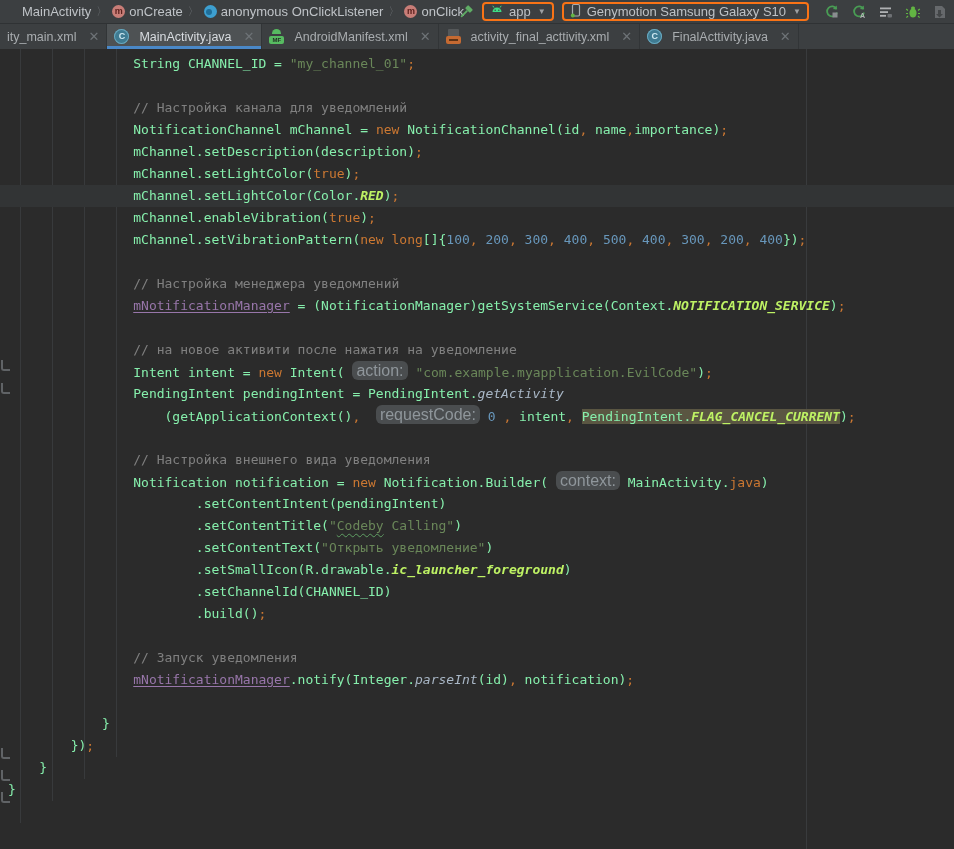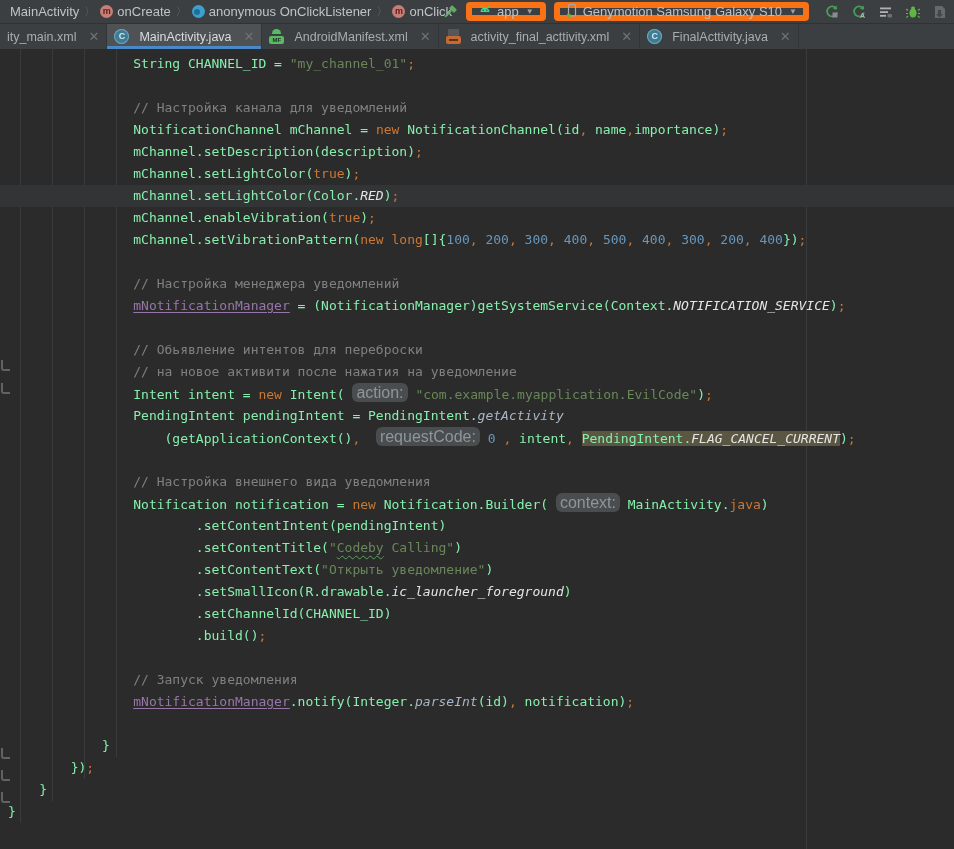--- a/index.html
+++ b/index.html
@@ -1,30 +1,30 @@
 <!DOCTYPE html>
 <html><head>
 <meta charset="utf-8">
 <style>
   html,body{margin:0;padding:0;background:#1e1f22;}
   .app{position:relative;width:954px;height:849px;background:#2b2b2b;overflow:hidden;
        font-family:"Liberation Sans",sans-serif;}
 
   
   .toolbar{position:absolute;top:0;left:0;right:0;height:24px;background:#3c3f41;
-           border-bottom:1px solid #2f3234;display:flex;align-items:center;padding:0 6px 0 8px;box-sizing:border-box;}
+           border-bottom:1px solid #2f3234;display:flex;align-items:center;padding:0 6px 0 20px;box-sizing:border-box;}
   .crumbs{display:flex;align-items:center;flex:1;min-width:0;color:#bfc3c7;font-size:13px;gap:2px;white-space:nowrap;}
   .crumb{display:flex;align-items:center;gap:4px;padding:0 2px;cursor:default;}
   .crumb-sep{color:#6a6e72;font-size:11px;padding:0 1px;}
   .ico-m{width:13px;height:13px;border-radius:50%;background:#c87d77;color:#5d211e;
          font:bold 9px/13px "Liberation Sans",sans-serif;text-align:center;display:inline-block;}
   .ico-anon{width:13px;height:13px;border-radius:50%;background:#3d9fd0;display:inline-block;position:relative;overflow:hidden;}
   .ico-anon::after{content:"";position:absolute;left:2px;top:4px;width:6px;height:6px;border-radius:50%;background:#1f6e99;}
   .tb-right{display:flex;align-items:center;gap:8px;}
-  .combo{display:flex;align-items:center;gap:5px;height:19px;border:6px solid #f97316;border-radius:4px;
+  .combo{display:flex;align-items:center;gap:5px;height:19px;border:2px solid #f97316;border-radius:4px;
          padding:0 6px;color:#bdc1c5;font-size:13px;box-sizing:border-box;}
   .combo .arrow{color:#9da0a3;font-size:8px;margin-left:2px;}
   .tb-icons{display:flex;align-items:center;gap:10px;margin-left:6px;}
   .tb-ic{width:17px;height:17px;display:inline-flex;align-items:center;justify-content:center;}
 
   
   .tabbar{position:absolute;top:24px;left:0;right:0;height:25px;background:#3c3f41;display:flex;align-items:stretch;}
   .tab{display:flex;align-items:center;gap:10px;padding:0 7px;font-size:12.5px;color:#a9adb0;
        border-right:1px solid #323537;position:relative;white-space:nowrap;cursor:default;}
   .tab.active{background:#4e5254;color:#d8dce0;}
@@ -47,21 +47,21 @@
   .code{position:absolute;top:4px;left:8px;right:0;}
   .line{height:22px;line-height:22px;white-space:pre;color:#a9b7c6;}
   .line.cur{background:#323435;margin-left:-8px;padding-left:8px;}
   .t-d{color:#86efac;text-align:right;}
   .t-k{color:#cc7832;}
   .t-s{color:#6a8759;}
   .t-c{color:#808080;}
   .t-n{color:#6897bb;}
   .t-p{color:#cc7832;}
   .t-f{color:#9876aa;text-decoration:underline;text-underline-offset:2px;}
-  .t-i{color:#e5e5e5;font-style:italic;}
+  .t-i{color:#bef264;font-style:italic;font-weight:bold;}
   .t-m{color:#a9b7c6;font-style:italic;}
   .t-t{color:#6a8759;text-decoration:underline wavy #5f9e63;text-decoration-thickness:1px;text-underline-offset:3px;}
   .t-h{font-family:"Liberation Sans",sans-serif;font-size:16px;background:#4a4d4f;color:#8f969b;
        border-radius:6px;padding:1px 4px;position:relative;top:-1px;}
   .hl{background:#5a5642;}
   .guide{position:absolute;top:0;width:1px;background:#383a3c;}
   .margin-guide{position:absolute;top:0;bottom:0;left:806px;width:1px;background:#393b3d;}
   .fold{position:absolute;left:1px;width:7px;height:9px;border-left:2px solid #606366;border-bottom:2px solid #606366;border-radius:0 0 0 3px;}
 </style>
 </head>
@@ -218,21 +218,20 @@
         <div class="line">                <span class="t-d">NotificationChannel mChannel = </span><span class="t-k">new</span><span class="t-d"> NotificationChannel(id</span><span class="t-p">,</span><span class="t-d"> name</span><span class="t-p">,</span><span class="t-d">importance)</span><span class="t-p">;</span></div>
         <div class="line">                <span class="t-d">mChannel.setDescription(description)</span><span class="t-p">;</span></div>
         <div class="line">                <span class="t-d">mChannel.setLightColor(</span><span class="t-k">true</span><span class="t-d">)</span><span class="t-p">;</span></div>
         <div class="line cur">                <span class="t-d">mChannel.setLightColor(Color.</span><span class="t-i">RED</span><span class="t-d">)</span><span class="t-p">;</span></div>
         <div class="line">                <span class="t-d">mChannel.enableVibration(</span><span class="t-k">true</span><span class="t-d">)</span><span class="t-p">;</span></div>
         <div class="line">                <span class="t-d">mChannel.setVibrationPattern(</span><span class="t-k">new</span><span class="t-d"> </span><span class="t-k">long</span><span class="t-d">[]{</span><span class="t-n">100</span><span class="t-p">,</span><span class="t-d"> </span><span class="t-n">200</span><span class="t-p">,</span><span class="t-d"> </span><span class="t-n">300</span><span class="t-p">,</span><span class="t-d"> </span><span class="t-n">400</span><span class="t-p">,</span><span class="t-d"> </span><span class="t-n">500</span><span class="t-p">,</span><span class="t-d"> </span><span class="t-n">400</span><span class="t-p">,</span><span class="t-d"> </span><span class="t-n">300</span><span class="t-p">,</span><span class="t-d"> </span><span class="t-n">200</span><span class="t-p">,</span><span class="t-d"> </span><span class="t-n">400</span><span class="t-d">})</span><span class="t-p">;</span></div>
         <div class="line"></div>
         <div class="line">                <span class="t-c">// Настройка менеджера уведомлений</span></div>
         <div class="line">                <span class="t-f">mNotificationManager</span><span class="t-d"> = (NotificationManager)getSystemService(Context.</span><span class="t-i">NOTIFICATION_SERVICE</span><span class="t-d">)</span><span class="t-p">;</span></div>
         <div class="line"></div>
-        <div class="line">                <span class="t-c">// Обьявление интентов для переброски</span></div>
         <div class="line">                <span class="t-c">// на новое активити после нажатия на уведомление</span></div>
         <div class="line">                <span class="t-d">Intent intent = </span><span class="t-k">new</span><span class="t-d"> Intent( </span><span class="t-h">action:</span><span class="t-d"> </span><span class="t-s">"com.example.myapplication.EvilCode"</span><span class="t-d">)</span><span class="t-p">;</span></div>
         <div class="line">                <span class="t-d">PendingIntent pendingIntent = PendingIntent.</span><span class="t-m">getActivity</span></div>
         <div class="line">                    <span class="t-d">(getApplicationContext()</span><span class="t-p">,</span><span class="t-d">  </span><span class="t-h">requestCode:</span><span class="t-d"> </span><span class="t-n">0</span><span class="t-d"> </span><span class="t-p">,</span><span class="t-d"> intent</span><span class="t-p">,</span><span class="t-d"> </span><span class="t-d hl">PendingIntent.</span><span class="t-i hl">FLAG_CANCEL_CURRENT</span><span class="t-d">)</span><span class="t-p">;</span></div>
         <div class="line"></div>
         <div class="line">                <span class="t-c">// Настройка внешнего вида уведомления</span></div>
         <div class="line">                <span class="t-d">Notification notification = </span><span class="t-k">new</span><span class="t-d"> Notification.Builder( </span><span class="t-h">context:</span><span class="t-d"> MainActivity.</span><span class="t-k">java</span><span class="t-d">)</span></div>
         <div class="line">                        <span class="t-d">.setContentIntent(pendingIntent)</span></div>
         <div class="line">                        <span class="t-d">.setContentTitle(</span><span class="t-s">"</span><span class="t-t">Codeby</span><span class="t-s"> Calling"</span><span class="t-d">)</span></div>
         <div class="line">                        <span class="t-d">.setContentText(</span><span class="t-s">"Открыть уведомление"</span><span class="t-d">)</span></div>

